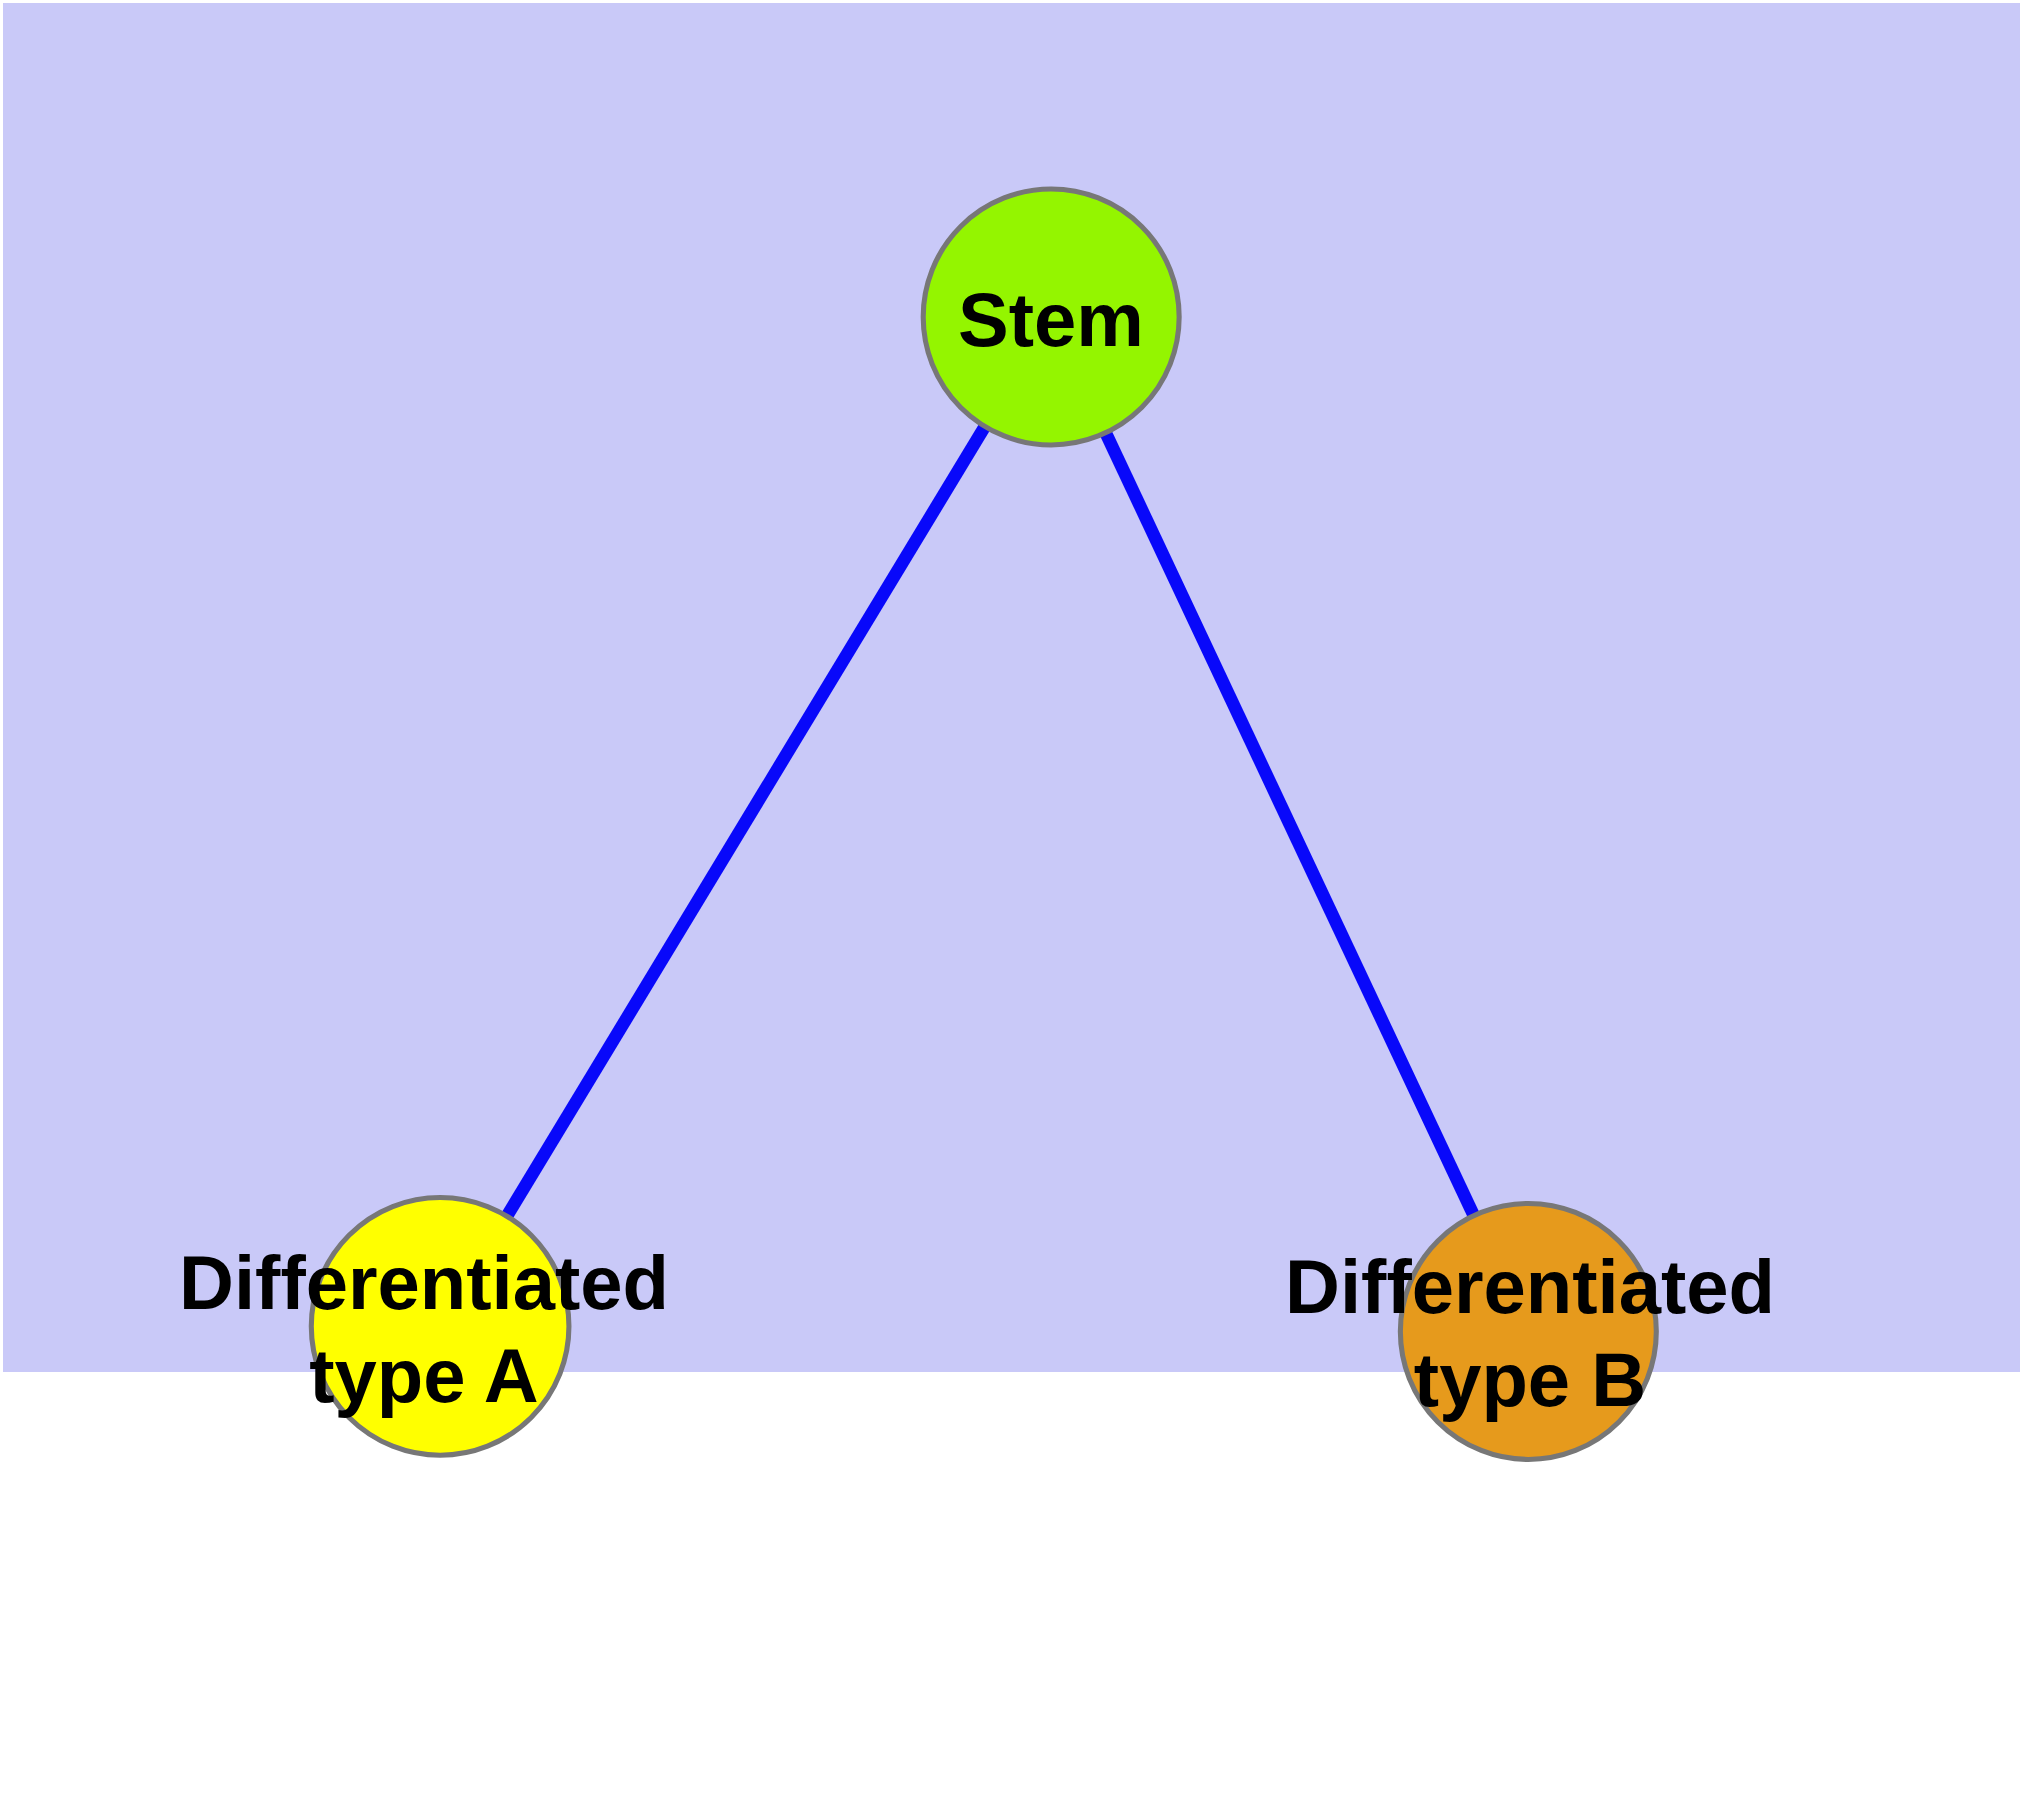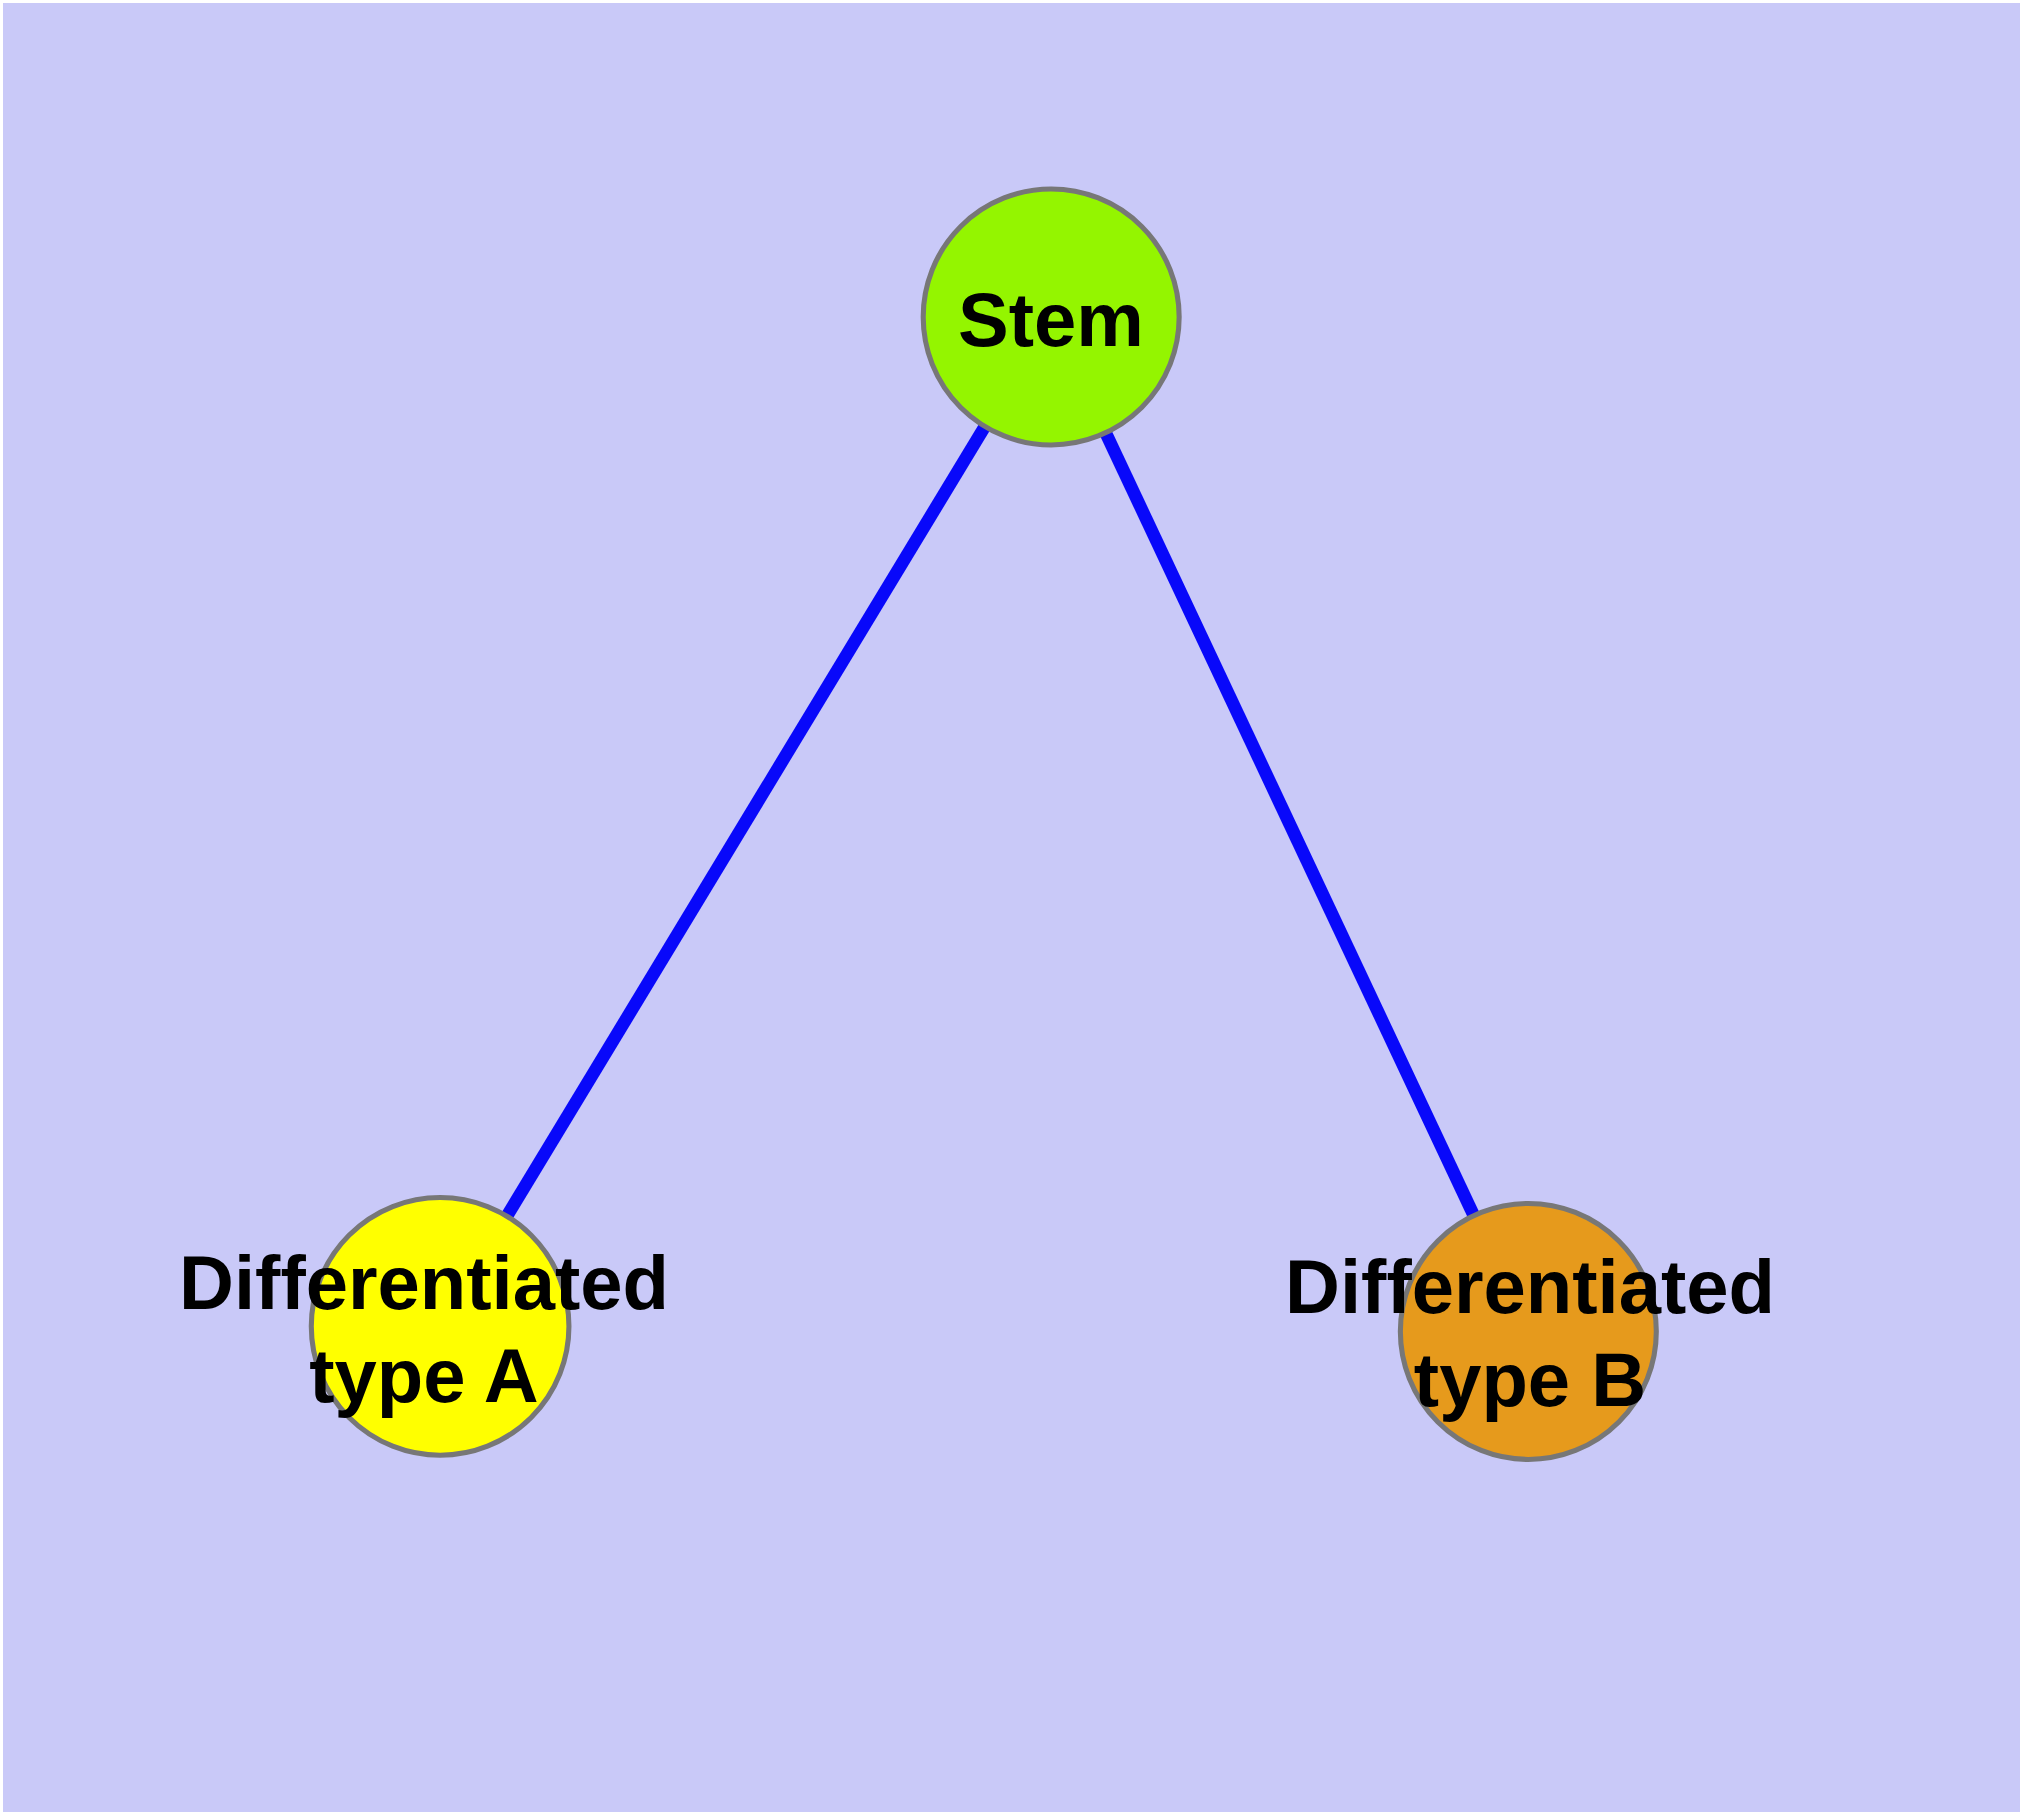--- a/index.html
+++ b/index.html
@@ -8,21 +8,21 @@
     width: 2021px;
     height: 1812px;
     overflow: hidden;
     font-family: "Liberation Sans", sans-serif;
   }
   #canvas {
     position: absolute;
     left: 0;
     top: 0;
     width: 2021px;
-    height: 1812px;
+    height: 1372px;
   }
   .frame-strip-top {
     position: absolute;
     left: 0; top: 0;
     width: 2021px; height: 3.4px;
   }
   .frame-strip-left {
     position: absolute;
     left: 0; top: 0;
     width: 2.5px; height: 1812px;

